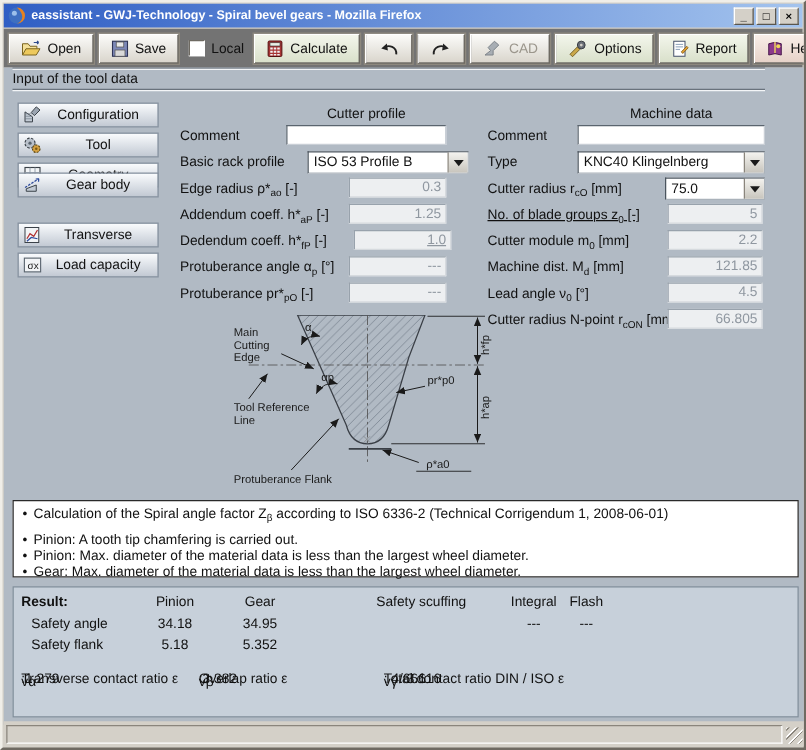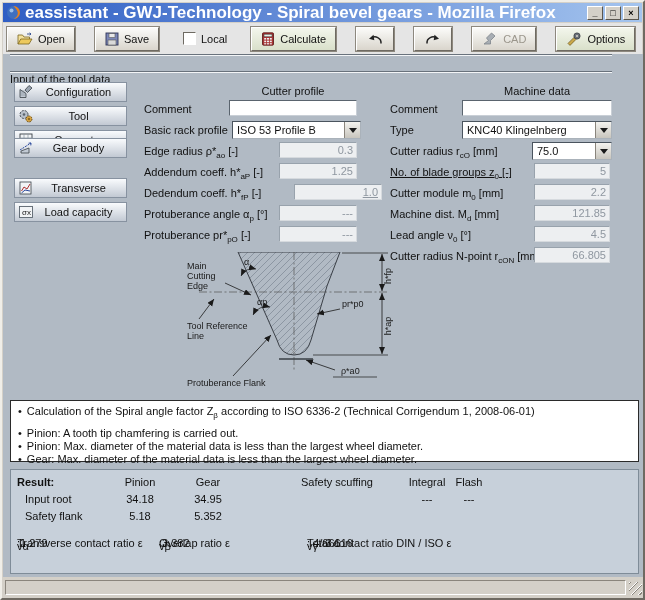--- a/index.html
+++ b/index.html
@@ -7,46 +7,46 @@
   body { font-family:"Liberation Sans", sans-serif; font-size:11px; color:#111; }
 
   .window { position:relative; width:645px; height:600px; background:#d4d0c8;
             border-top:2px solid #f0eee8; border-left:2px solid #f0eee8;
             border-right:2px solid #6f6a62; border-bottom:2px solid #6f6a62; overflow:hidden; }
 
   
   .titlebar { position:absolute; left:1px; top:1px; right:1px; height:19px;
               background:linear-gradient(to right,#2f5ec4,#a4c4ee);
               display:flex; align-items:center; padding:0 3px; }
-  .titlebar .ttl { color:#fff; font-weight:bold; font-size:17px; margin-left:4px;
+  .titlebar .ttl { color:#fff; font-weight:bold; font-size:10px; margin-left:4px;
                    white-space:nowrap; overflow:hidden; flex:1; }
   .ff-icon { width:15px; height:15px; display:inline-block; }
   .win-controls { display:flex; gap:2px; }
   .winbtn { width:16px; height:14px; background:#d4d0c8; border:1px solid;
             border-color:#fff #5a564e #5a564e #fff; font-size:9px; line-height:10px;
             font-weight:bold; text-align:center; cursor:default; font-family:"Liberation Sans",sans-serif; padding:0; }
 
   
-  .toolbar { position:absolute; left:1px; top:21px; right:1px; height:31px; background:#e5e5e5;
-             display:flex; align-items:center; padding:0 4px; gap:20px; }
+  .toolbar { position:absolute; left:1px; top:21px; right:1px; height:31px; background:#737373;
+             display:flex; align-items:center; padding:0 4px; gap:4px; }
   .tbtn { height:24px; display:inline-flex; align-items:center; gap:5px; padding:0 9px;
           font-size:11px; color:#111; background:linear-gradient(#fbfbf9,#d9d5cc);
           border:1px solid; border-color:#fff #6e6a62 #6e6a62 #fff; outline:1px solid #8d887e; cursor:default; }
   .tbtn.tint-green { background:linear-gradient(#f3f6ec,#d9e0ca); }
   .tbtn.tint-pink  { background:linear-gradient(#f8eee8,#e6d2c8); }
   .tbtn.disabled   { color:#9b968c; }
   .tbtn svg { display:block; }
   .local-wrap { display:inline-flex; align-items:center; gap:5px; padding:0 4px; }
   .checkbox { width:13px; height:13px; background:#fff; border:1px solid;
               border-color:#6e6a62 #fff #fff #6e6a62; display:inline-block; }
 
   
   .content-bg { position:absolute; left:1px; top:52px; width:641px; height:526px; background:#b1bac4; }
   .hrule { position:absolute; height:2px; border-top:1px solid #69727c; border-bottom:1px solid #f3f5f7; }
-  .page-title { position:absolute; left:8px; top:55px; font-size:11px; color:#111;margin-top:16px; }
+  .page-title { position:absolute; left:8px; top:55px; font-size:11px; color:#111; }
 
   
   .side-btn { position:absolute; left:12px; width:113px; height:20px;
               background:linear-gradient(#f9fbfd,#c2c9d3); border:1px solid #8792a0;
               display:flex; align-items:center; padding:0 3px; cursor:default; }
   .side-btn .lbl { flex:1; text-align:center; font-size:11px; color:#111; }
   .side-btn svg { display:block; }
 
   
   .sec-title { position:absolute; top:83px; text-align:center; font-size:11px; color:#111; }
@@ -275,35 +275,35 @@
       </span>
     <span class="lbl">Load capacity</span>
   </div>
 
   <div class="sec-title" style="left:206px; width:170px;">Cutter profile</div>
 
   <div class="flabel" style="left:142px; top:101px;">Comment</div>
   <input class="field" style="left: 227px; top: 98px; width: 128px;" value="">
 
   <div class="flabel" style="left:142px; top:122px;">Basic rack profile</div>
-  <div class="dropdown" style="left:230px; top:119px; width:129px;">
+  <div class="dropdown" style="left:244px; top:119px; width:129px;">
     <span class="dval">ISO 53 Profile B</span>
     <span class="dbtn">
         <span class="tri"></span>
       </span>
   </div>
 
   <div class="flabel" style="left:142px; top:143px;"><span>Edge radius ρ*</span><span class="sub">ao</span><span> [-]</span></div>
   <input class="field off" readonly="" style="left: 277px; top: 140px; width: 78px;" value="0.3">
 
   <div class="flabel" style="left:142px; top:164px;"><span>Addendum coeff. h*</span><span class="sub">aP</span><span> [-]</span></div>
   <input class="field off" readonly="" style="left: 277px; top: 161px; width: 78px;" value="1.25">
 
   <div class="flabel" style="left:142px; top:185px;"><span>Dedendum coeff. h*</span><span class="sub">fP</span><span> [-]</span></div>
-  <input class="field off" readonly="" style="left: 292px; top: 182px; width: 88px; text-decoration: underline;" value="1.0">
+  <input class="field off" readonly="" style="left: 281px; top: 182px; width: 78px; text-decoration: underline;" value="1.0">
 
   <div class="flabel" style="left:142px; top:206px;"><span>Protuberance angle α</span><span class="sub">p</span><span> [°]</span></div>
   <input class="field off" readonly="" style="left: 277px; top: 203px; width: 78px;" value="---">
 
   <div class="flabel" style="left:142px; top:227px;"><span>Protuberance pr*</span><span class="sub">pO</span><span> [-]</span></div>
   <input class="field off" readonly="" style="left: 277px; top: 224px; width: 78px;" value="---">
 
   <div class="sec-title" style="left:450px; width:170px;">Machine data</div>
 
   <div class="flabel" style="left:388px; top:101px;">Comment</div>
@@ -407,21 +407,21 @@
   </div>
 
   <div class="result">
     <span class="bold" style="left:6px; top:6px;">Result:</span>
     <span class="cctr" style="left:129px; top:6px;">Pinion</span>
     <span class="cctr" style="left:197px; top:6px;">Gear</span>
     <span class="cctr" style="left:326px; top:6px;">Safety scuffing</span>
     <span class="cctr" style="left:416px; top:6px;">Integral</span>
     <span class="cctr" style="left:458px; top:6px;">Flash</span>
 
-    <span style="left:14px; top:23px;">Input root</span>
+    <span style="left:14px; top:23px;">Safety angle</span>
     <span class="cctr" style="left:129px; top:23px;">34.18</span>
     <span class="cctr" style="left:197px; top:23px;">34.95</span>
     <span class="cctr" style="left:416px; top:23px;">---</span>
     <span class="cctr" style="left:458px; top:23px;">---</span>
 
     <span style="left:14px; top:40px;">Safety flank</span>
     <span class="cctr" style="left:129px; top:40px;">5.18</span>
     <span class="cctr" style="left:197px; top:40px;">5.352</span>
 
     <span style="left:6px; top:67px;"><span>Transverse contact ratio ε</span><span class="sub">vα</span><span>:</span>&nbsp;<span>1.279</span></span>

